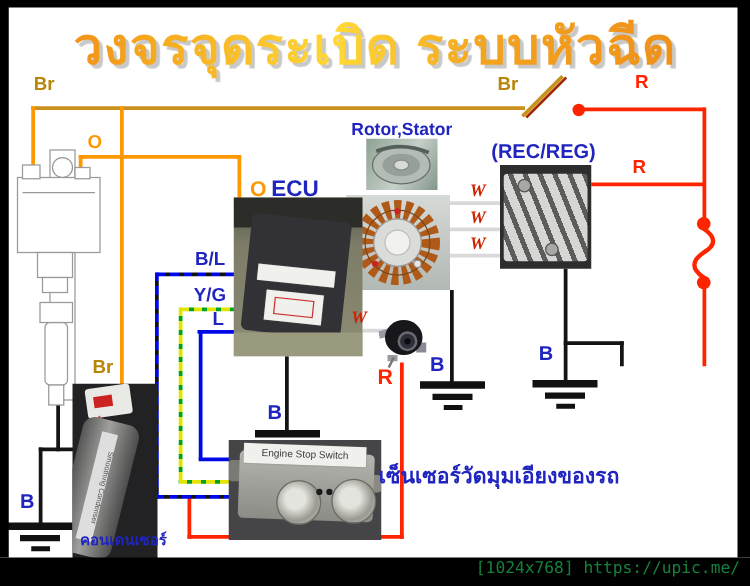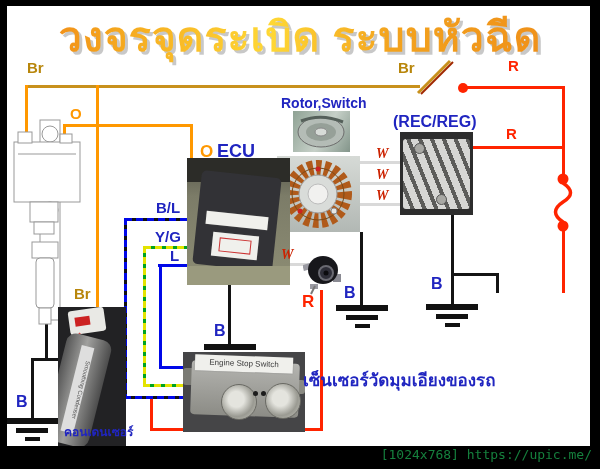--- a/index.html
+++ b/index.html
@@ -218,21 +218,21 @@
   <span class="lbl w-lbl" style="left:376px;top:168px">W</span>
   <span class="lbl w-lbl" style="left:376px;top:189px">W</span>
   <span class="lbl w-lbl" style="left:281px;top:248px">W</span>
   <span class="lbl navy" style="left:156px;top:200px">B/L</span>
   <span class="lbl navy" style="left:155px;top:229px">Y/G</span>
   <span class="lbl navy" style="left:170px;top:248px">L</span>
   <span class="lbl navy" style="left:16px;top:394px;font-size:16px">B</span>
   <span class="lbl navy" style="left:214px;top:323px;font-size:16px">B</span>
   <span class="lbl navy" style="left:344px;top:285px;font-size:16px">B</span>
   <span class="lbl navy" style="left:431px;top:276px;font-size:16px">B</span>
-  <span class="lbl navy" style="left:281px;top:96px;font-size:14px">Rotor,Switch</span>
+  <span class="lbl navy" style="left:281px;top:96px;font-size:14px">Rotor,Stator</span>
   <span class="lbl navy" style="left:393px;top:114px;font-size:16px">(REC/REG)</span>
   <span class="lbl navy" style="left:303px;top:372px;font-size:17px">เซ็นเซอร์วัดมุมเอียงของรถ</span>
   <span class="lbl navy" style="left:64px;top:426px;font-size:12px">คอนเดนเซอร์</span>
 
   <div class="frame" style="left:0;top:0;width:600px;height:6px"></div>
   <div class="frame" style="left:0;top:0;width:7px;height:446px"></div>
   <div class="frame" style="left:590px;top:0;width:10px;height:446px"></div>
   <div class="frame" style="left:0;top:446px;width:600px;height:23px"></div>
   <div id="footer-text">[1024x768] https://upic.me/</div>
 

